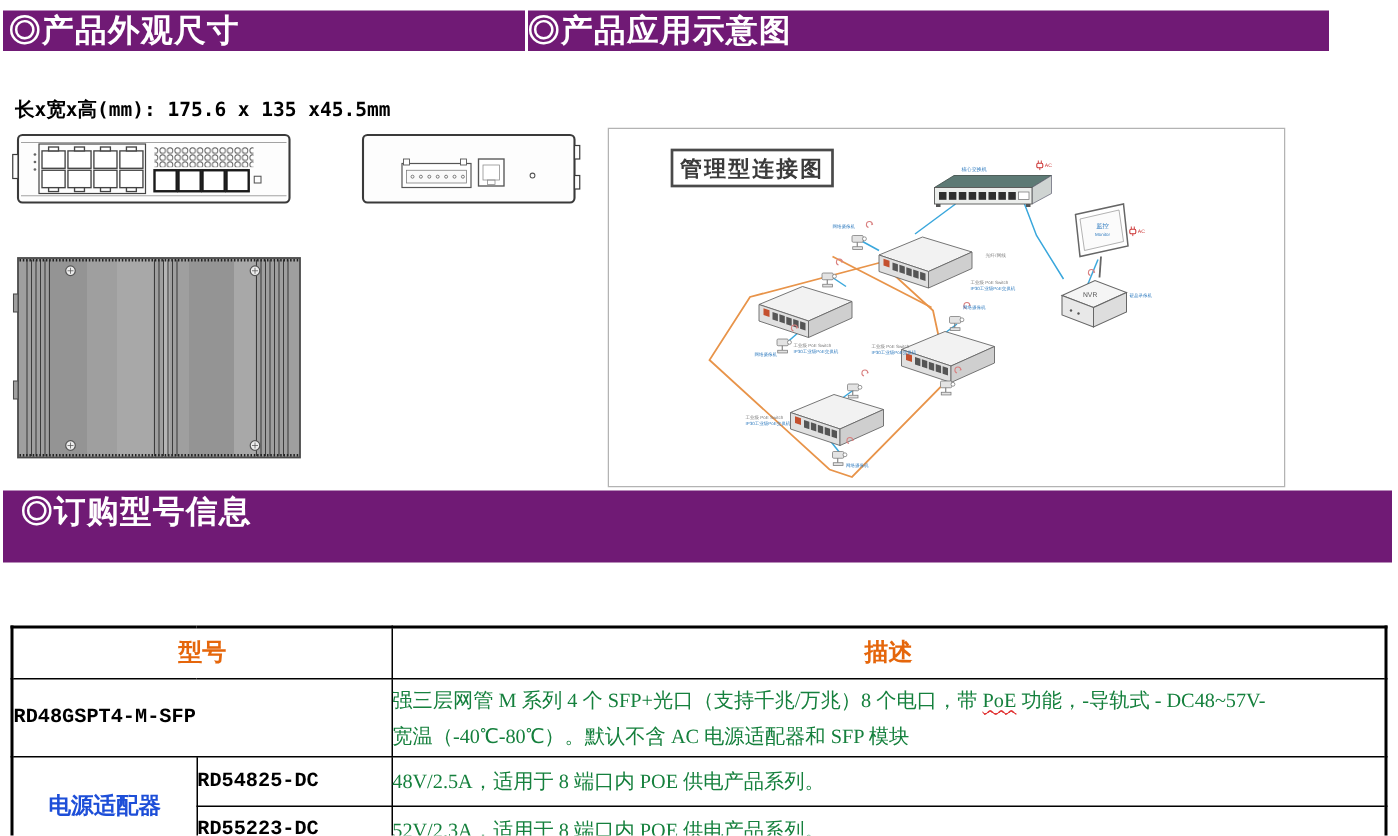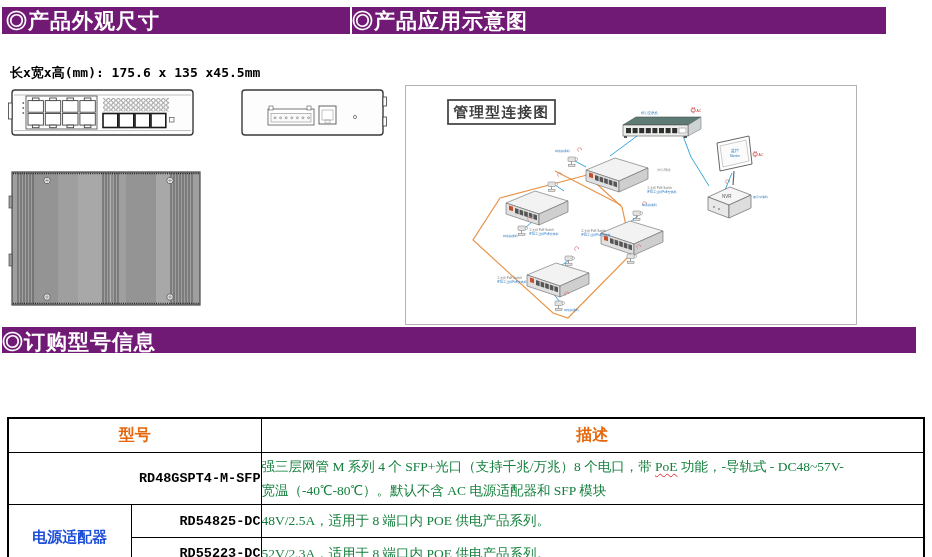--- a/index.html
+++ b/index.html
@@ -2,31 +2,31 @@
 <html><head>
 <meta charset="utf-8">
 <style>
   html,body{margin:0;padding:0;}
   body{width:932px;height:557px;position:relative;background:#fff;overflow:hidden;
        font-family:"Liberation Sans",sans-serif;}
   .greenbar{position:absolute;background:#701a75;color:#fff;font-weight:bold;
             font-size:21px;line-height:27px;height:27px;letter-spacing:1px;}
   #bar-appearance{left:2px;top:7px;width:344px;padding-left:4px;}
   #bar-application{left:352px;top:7px;width:534px;}
-  #bar-ordering{left:2px;top:327px;width:914px;height:26px;line-height:30px;padding-left:0;}
+  #bar-ordering{left:2px;top:327px;width:914px;height:48px;line-height:30px;padding-left:12px;}
   #dims-line{position:absolute;left:10px;top:40px;font-family:"DejaVu Sans Mono",monospace;
              font-weight:bold;font-size:13px;color:#000;margin-top:24px;}
   #product-svg{position:absolute;left:6px;top:84px;}
   #diagram-svg{position:absolute;left:405px;top:85px;}
   #order-table{position:absolute;left:7px;top:417px;width:918px;border-collapse:collapse;
                table-layout:fixed;border:2px solid #000;}
   #order-table td,#order-table th{border:1px solid #000;padding:0;vertical-align:middle;}
   th.hdr{color:#e5660b;font-size:16px;font-weight:bold;text-align:center;height:33px;}
   td.model{font-family:"Liberation Mono",monospace;font-weight:bold;font-size:13.5px;
-           text-align:right;color:#000;}
+           text-align:left;color:#000;}
   td.group{color:#1d4ed8;font-weight:bold;font-size:15px;text-align:center;}
   td.desc{font-family:"Liberation Serif",serif;font-size:13.5px;color:#15803d;
           padding:0 8px;line-height:24px;}
   tr.r1{height:52px;} tr.r2{height:33px;} tr.r3{height:33px;}
   .wavy{text-decoration-line:underline;text-decoration-style:wavy;
         text-decoration-color:#e03030;text-decoration-thickness:1px;text-underline-offset:2px;}
 </style>
 </head>
 <body>
 

